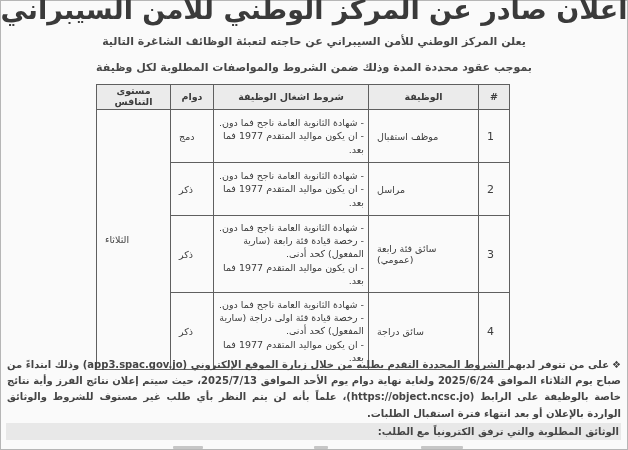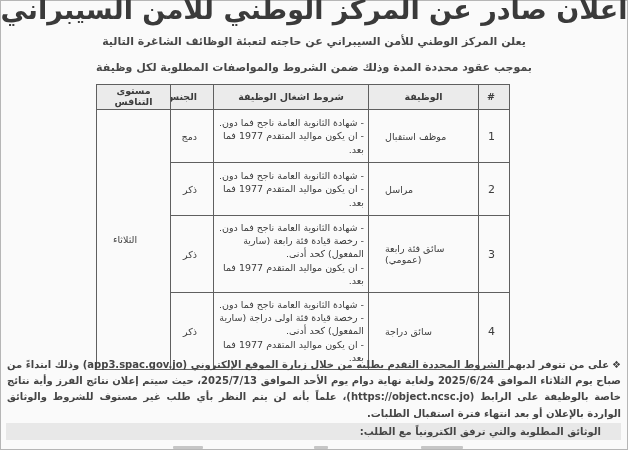--- a/index.html
+++ b/index.html
@@ -26,21 +26,21 @@
   .subtitle.l1{top:35px;}
   .subtitle.l2{top:61px;}
   .jobs-table{
     position:absolute;top:84px;right:118px;width:413px;
     border-collapse:collapse;table-layout:fixed;
     direction:rtl;
   }
   .jobs-table th,.jobs-table td{
     border:1px solid #5f5f5f;
     font-size:9.5px;color:#3c3c3c;
-    padding:1px 16px;
+    padding:1px 8px;
     vertical-align:middle;
     overflow:hidden;
   }
   .jobs-table th{
     background:#ebebeb;font-weight:bold;text-align:center;
     height:22px;white-space:pre-line;line-height:1.15;
   }
   .col-num{width:31px;}
   .col-pos{width:110px;}
   .col-cond{width:155px;}
@@ -58,21 +58,21 @@
   .footer-note{
     position:absolute;top:357px;right:7px;left:7px;
     font-size:10px;font-weight:bold;color:#444;
     line-height:1.62;text-align:justify;direction:rtl;
   }
   .footer-note .bullet{font-size:10px;margin-left:3px;}
   .docs-bar{
     position:absolute;top:423px;right:7px;left:6px;height:17px;
     background:#e8e8e8;
     font-size:10px;font-weight:bold;color:#454545;
-    line-height:17px;text-align:right;padding-right:20px;
+    line-height:17px;text-align:right;padding-right:2px;
   }
   .remnant{
     position:absolute;height:3px;background:#9a9a9a;opacity:.55;border-radius:1px;
   }
 </style>
 </head>
 <body>
 
 <div class="frame"></div>
 
@@ -86,21 +86,21 @@
       <col class="col-pos">
       <col class="col-cond">
       <col class="col-gen">
       <col class="col-comp">
   </colgroup>
   <thead>
     <tr>
       <th>#</th>
       <th>الوظيفة</th>
       <th>شروط اشغال الوظيفة</th>
-      <th>الجنس</th>
+      <th>دوام</th>
       <th>مستوى
 التنافس</th>
     </tr>
   </thead>
   <tbody>
     <tr class="r-short">
       <td class="num">1</td>
       <td class="pos">موظف استقبال</td>
       <td class="cond">- شهادة الثانوية العامة ناجح فما دون.
 - ان يكون مواليد المتقدم 1977 فما بعد.</td>

